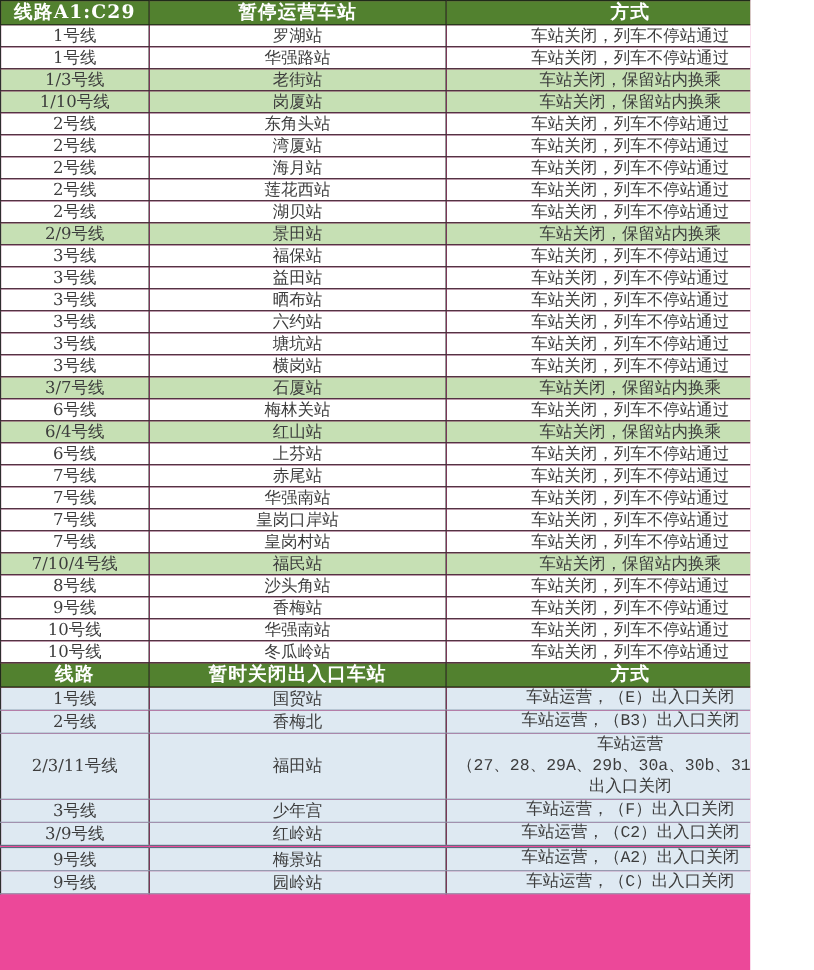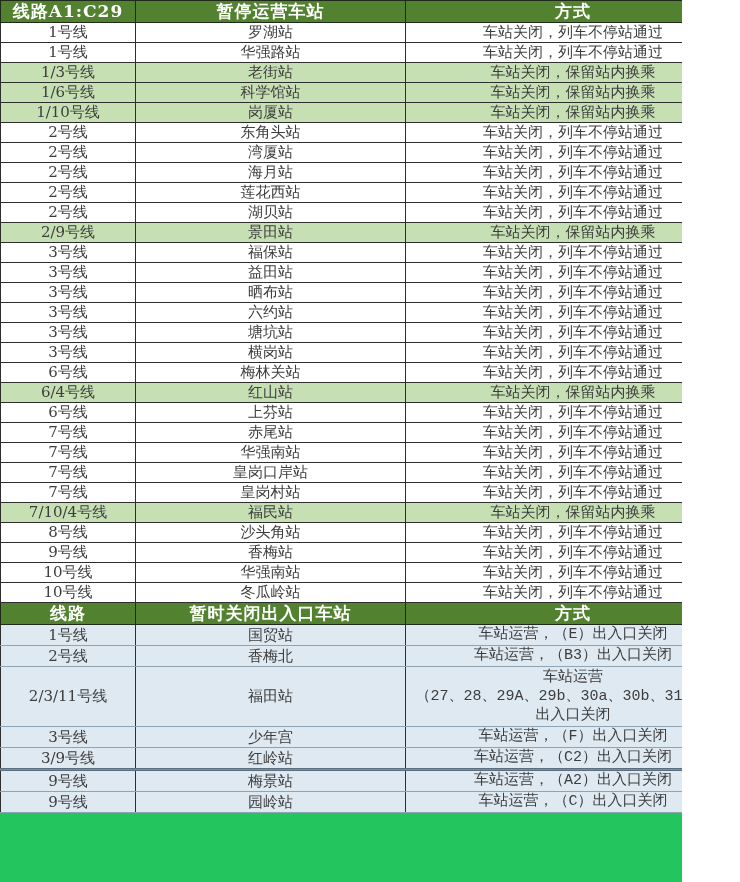--- a/index.html
+++ b/index.html
@@ -4,21 +4,21 @@
 <style>
   html, body {
     margin: 0;
     padding: 0;
     background: #ffffff;
   }
   .sheet {
     width: 682px;
     height: 882px;
     overflow: hidden;
-    background: #22c55e;
+    background: #ec4899;
   }
   table.metro {
     border-collapse: collapse;
     table-layout: fixed;
     width: 740px;
     font-family: "DejaVu Serif", "Liberation Serif", serif;
   }
   table.metro col.c1 { width: 135px; }
   table.metro col.c2 { width: 270px; }
   table.metro col.c3 { width: 335px; }
@@ -94,25 +94,20 @@
           <td>1号线</td>
           <td>华强路站</td>
           <td>车站关闭，列车不停站通过</td>
         </tr>
         <tr class="row-green">
           <td>1/3号线</td>
           <td>老街站</td>
           <td>车站关闭，保留站内换乘</td>
         </tr>
         <tr class="row-green">
-          <td>1/6号线</td>
-          <td>科学馆站</td>
-          <td>车站关闭，保留站内换乘</td>
-        </tr>
-        <tr class="row-green">
           <td>1/10号线</td>
           <td>岗厦站</td>
           <td>车站关闭，保留站内换乘</td>
         </tr>
         <tr class="">
           <td>2号线</td>
           <td>东角头站</td>
           <td>车站关闭，列车不停站通过</td>
         </tr>
         <tr class="">
@@ -162,20 +157,25 @@
         </tr>
         <tr class="">
           <td>3号线</td>
           <td>塘坑站</td>
           <td>车站关闭，列车不停站通过</td>
         </tr>
         <tr class="">
           <td>3号线</td>
           <td>横岗站</td>
           <td>车站关闭，列车不停站通过</td>
+        </tr>
+        <tr class="row-green">
+          <td>3/7号线</td>
+          <td>石厦站</td>
+          <td>车站关闭，保留站内换乘</td>
         </tr>
         <tr class="">
           <td>6号线</td>
           <td>梅林关站</td>
           <td>车站关闭，列车不停站通过</td>
         </tr>
         <tr class="row-green">
           <td>6/4号线</td>
           <td>红山站</td>
           <td>车站关闭，保留站内换乘</td>

